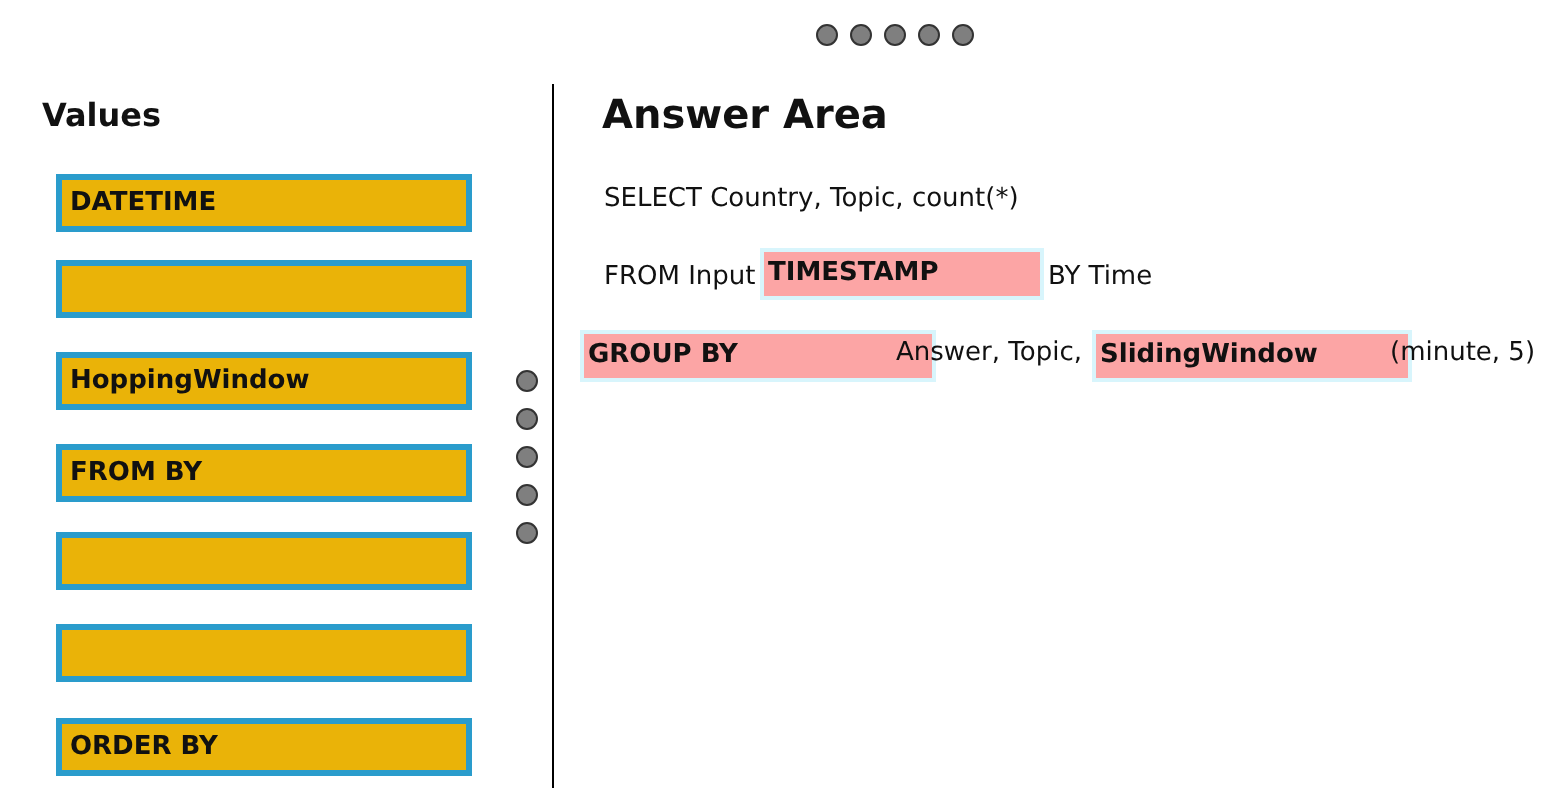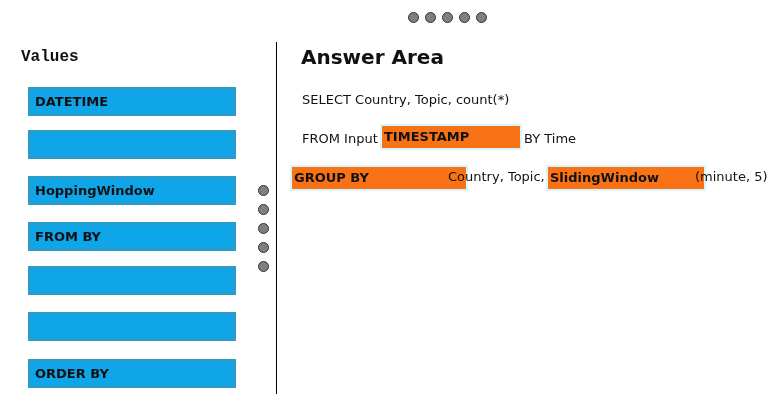--- a/index.html
+++ b/index.html
@@ -4,31 +4,31 @@
   <style>
     html, body { margin: 0; padding: 0; }
     body {
       width: 784px; height: 403px; background: #ffffff; position: relative; overflow: hidden;
       font-family: "DejaVu Sans", "Liberation Sans", sans-serif; color: #111;
     }
     .dots-top { position: absolute; left: 408px; top: 12px; display: flex; gap: 6px; }
     .dot { width: 11px; height: 11px; border-radius: 50%; background: #7f7f7f; border: 1px solid #333; box-sizing: border-box; }
     .dots-side { position: absolute; left: 258px; top: 185px; display: flex; flex-direction: column; gap: 8px; }
     .divider { position: absolute; left: 276px; top: 42px; width: 1px; height: 352px; background: #000; }
-    .values-title { position: absolute; left: 21px; top: 48px; font-size: 16px; font-weight: bold; font-family: Liberation Mono, monospace; }
+    .values-title { position: absolute; left: 21px; top: 48px; font-size: 16px; font-weight: bold; }
     .value-box {
       position: absolute; left: 28px; width: 208px; height: 29px;
-      border: 3px solid #2a9ccc; box-sizing: border-box; background: #0ea5e9;
+      border: 3px solid #2a9ccc; box-sizing: border-box; background: #eab308;
       font-size: 13px; font-weight: bold; padding-left: 4px; line-height: 23px;
     }
     .answer-title { position: absolute; left: 301px; top: 45px; font-size: 20px; font-weight: bold; }
     .line { position: absolute; font-size: 13px; white-space: nowrap; }
     .slot {
       position: absolute; height: 26px; border: 2px solid #d8f5fc; box-sizing: border-box;
-      font-size: 13px; font-weight: bold; line-height: 22px; padding-left: 2px; background: #f97316;
+      font-size: 13px; font-weight: bold; line-height: 22px; padding-left: 2px; background: #fca5a5;
     }
   </style>
 </head>
 <body>
 
 <div class="dots-top">
   <div class="dot"></div>
   <div class="dot"></div>
   <div class="dot"></div>
   <div class="dot"></div>
@@ -57,15 +57,15 @@
 
 <div class="answer-title">Answer Area</div>
 
 <div class="line" style="left:302px; top:92px">SELECT Country, Topic, count(*)</div>
 
 <div class="line" style="left:302px; top:131px">FROM Input</div>
 <div class="slot" style="left:380px; top:124px; width:142px">TIMESTAMP</div>
 <div class="line" style="left:524px; top:131px">BY Time</div>
 
 <div class="slot" style="left:290px; top:165px; width:178px">GROUP BY</div>
-<div class="line" style="left:448px; top:169px">Country, Topic,</div>
+<div class="line" style="left:448px; top:169px">Answer, Topic,</div>
 <div class="slot" style="left:546px; top:165px; width:160px">SlidingWindow</div>
 <div class="line" style="left:695px; top:169px">(minute, 5)</div>
 
 </body></html>

